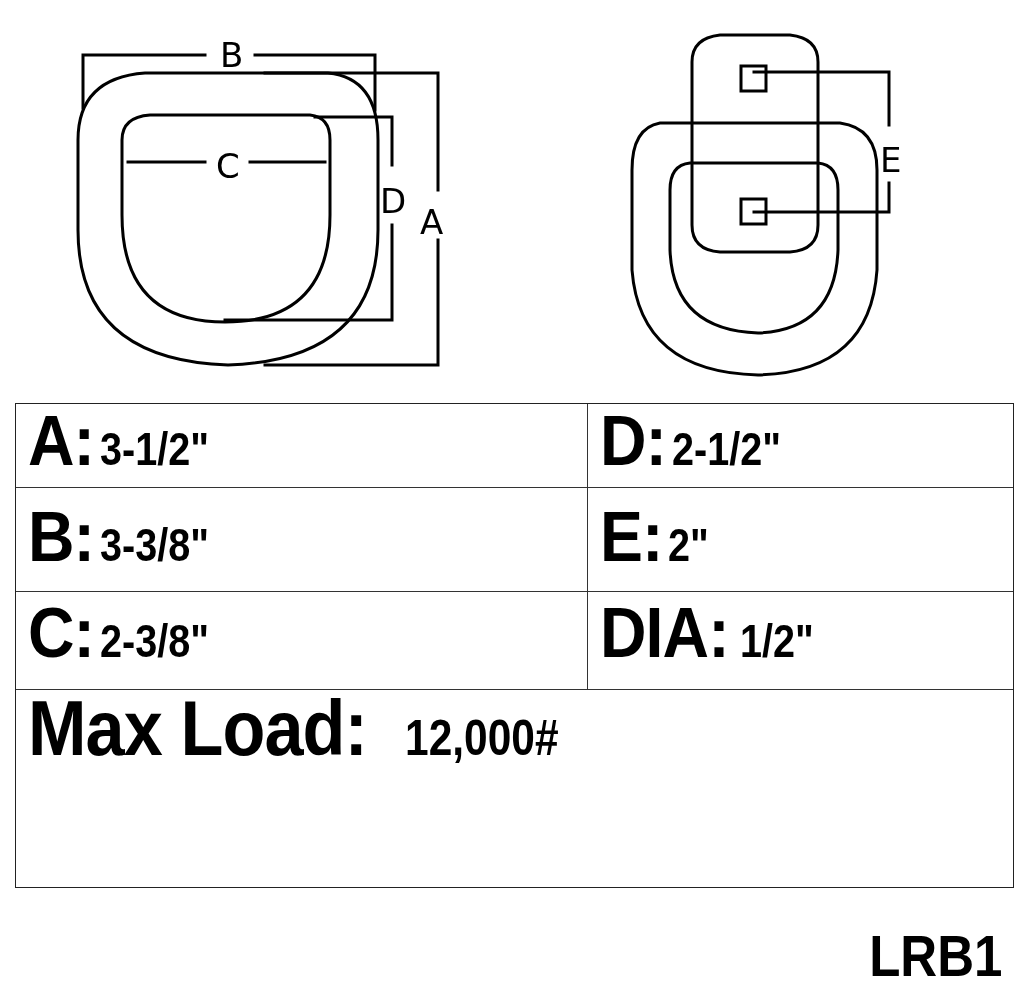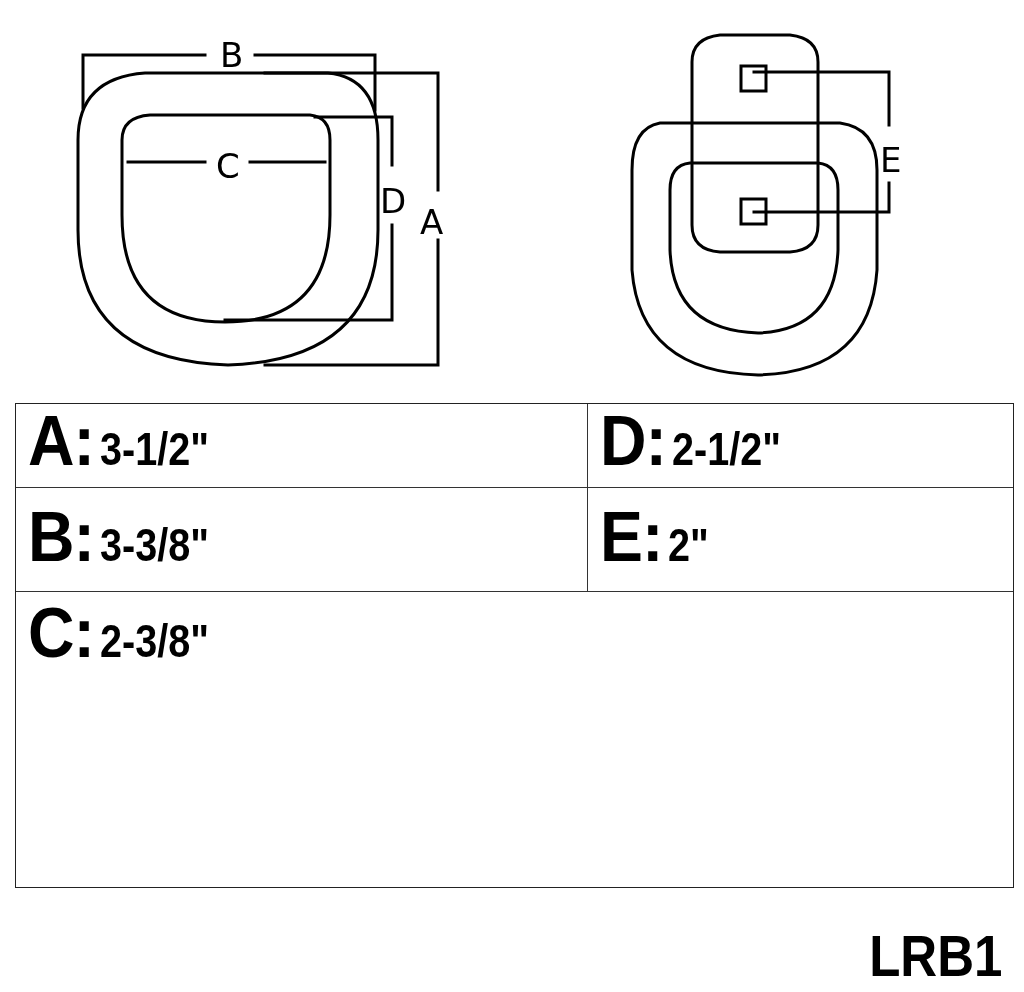--- a/index.html
+++ b/index.html
@@ -101,18 +101,32 @@
     </div>
   </div>
 
   <div class="row sep" style="top:187px;height:98px;">
     <div class="cell" style="left:0;width:571px;">
       <div class="pair" style="bottom:16px;">
         <span class="lbl">C:</span>
         <span class="val">2-3/8"</span>
       </div>
     </div>
+    <div class="cell right" style="left:571px;width:426px;">
+      <div class="pair" style="bottom:16px;">
+        <span class="lbl">DIA:</span>
+        <span class="val">1/2"</span>
+      </div>
+    </div>
   </div>
 
+  <div class="row sep big" style="top:285px;height:99px;">
+    <div class="cell" style="left:0;width:100%;">
+      <div class="pair" style="bottom:14px;">
+        <span class="lbl">Max Load:</span>
+        <span class="val">12,000#</span>
+      </div>
+    </div>
+  </div>
 
 </div>
 
 <div class="model">LRB1</div>
 
 </body></html>

